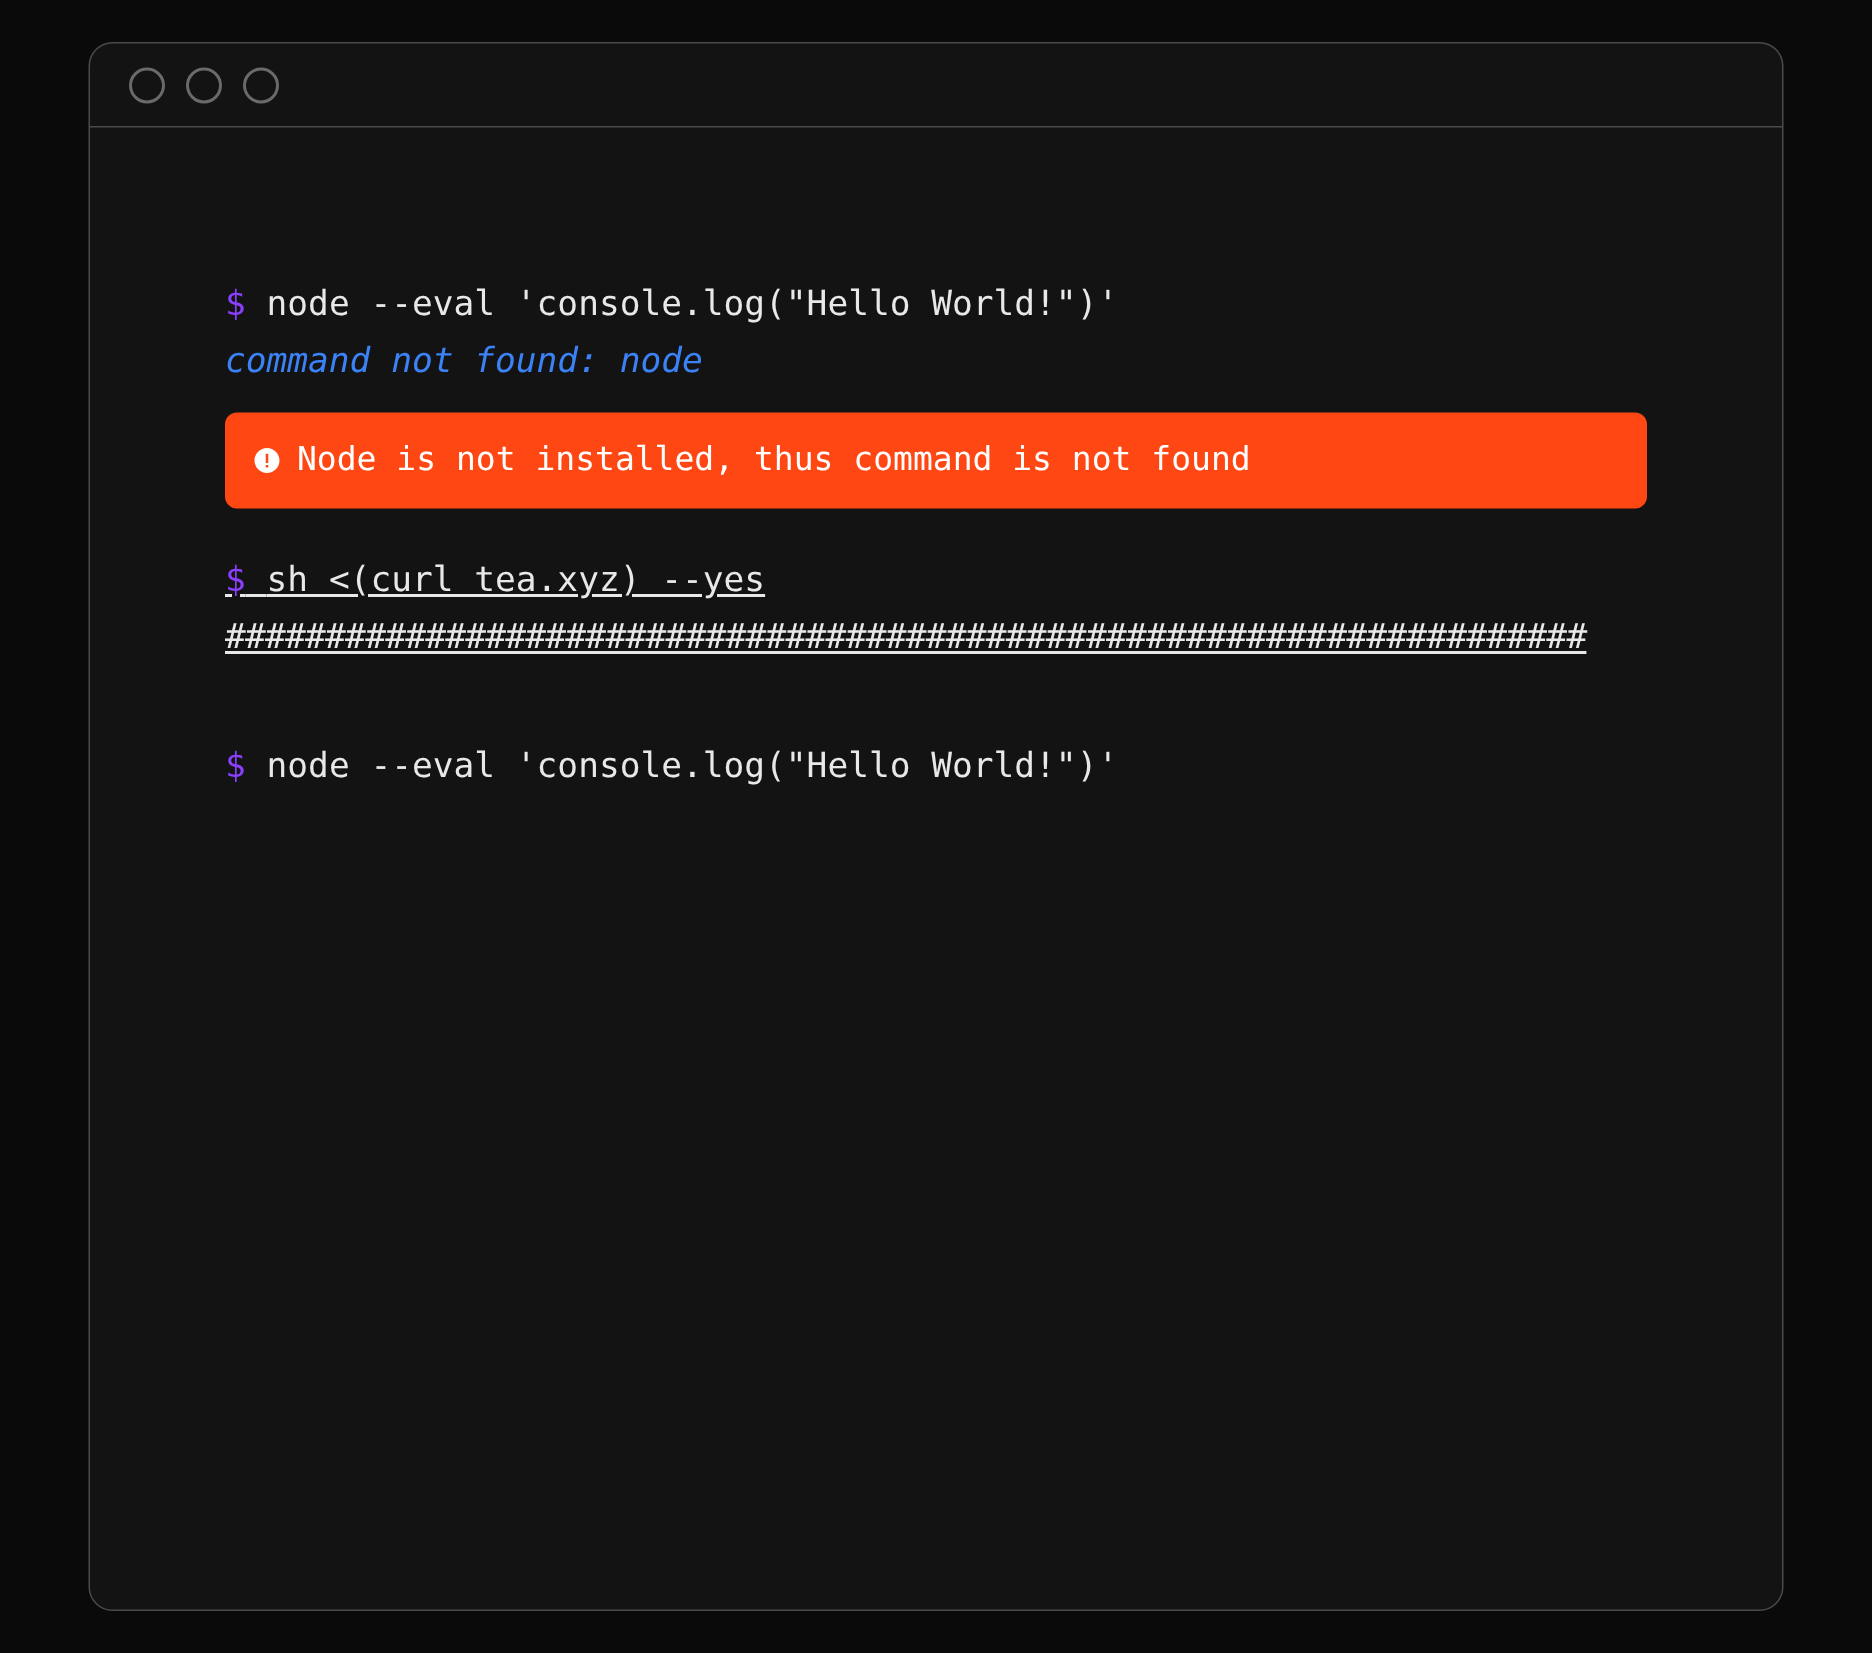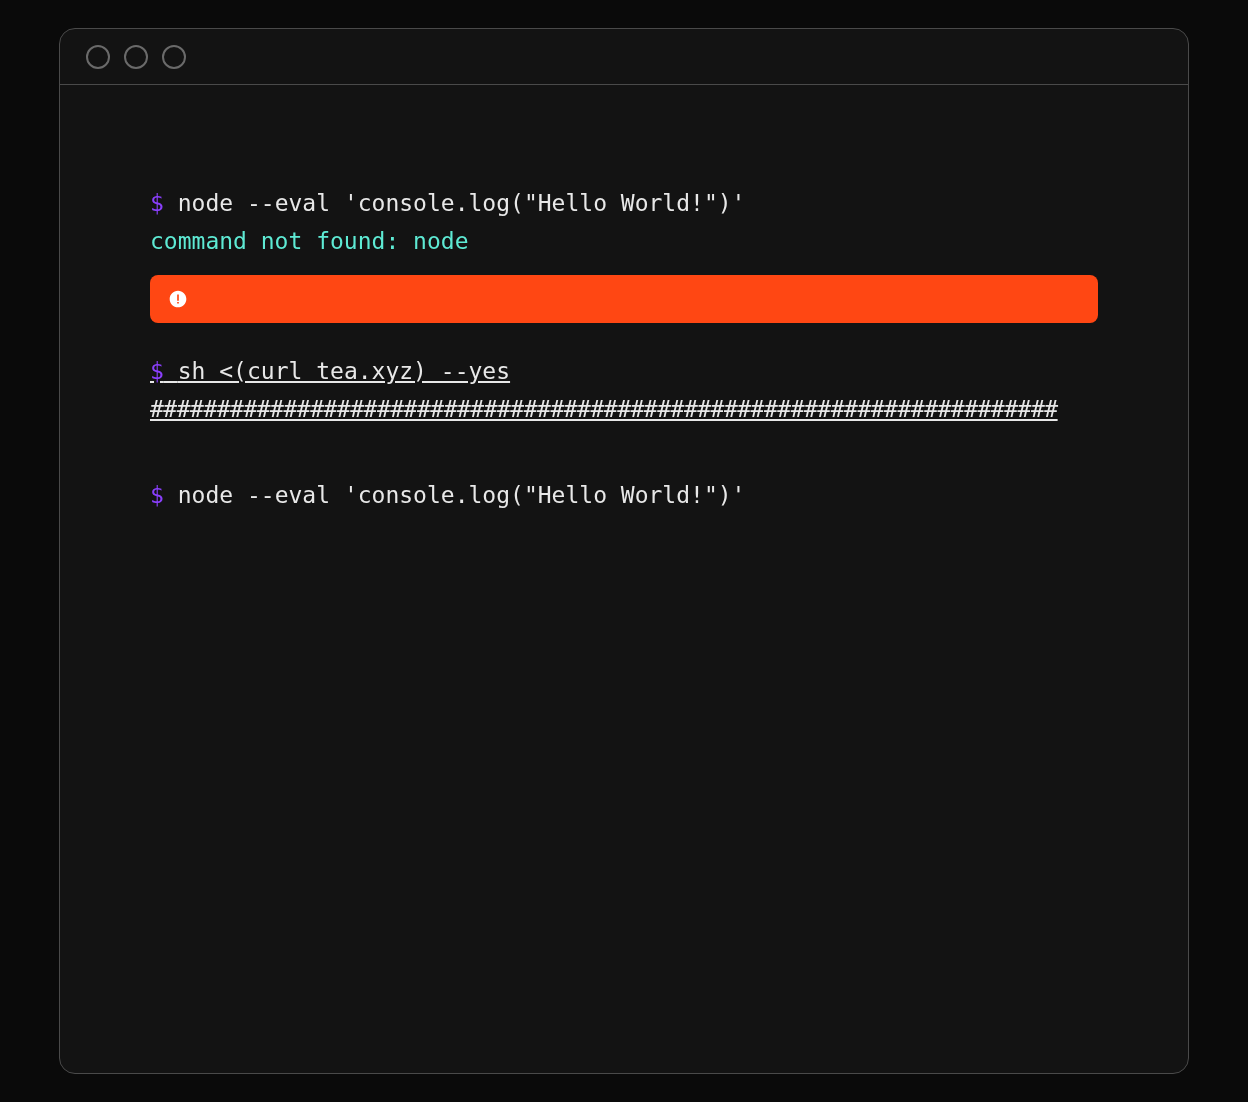--- a/index.html
+++ b/index.html
@@ -53,21 +53,22 @@
       white-space: pre;
     }
     .dollar {
       color: #8a3ffc;
     }
     .cmd {
       color: #e8e8e8;
     }
     .output-line {
       white-space: pre;
-      color: #5eead4;
+      color: #3b82f6;
+      font-style: italic;
     }
     .alert-banner {
       margin-top: 14px;
       margin-bottom: 30px;
       background: #ff4713;
       border-radius: 8px;
       padding: 14px 18px;
       display: flex;
       align-items: center;
       gap: 10px;
@@ -114,20 +115,21 @@
 
     <div class="prompt-line"><span class="dollar">$</span><span> </span><span class="cmd">node --eval 'console.log("Hello World!")'</span></div>
     <div class="output-line">command not found: node</div>
 
     <div class="alert-banner">
       <span class="alert-icon">
         <svg viewBox="0 0 24 24">
             <path d="M12 2C6.48 2 2 6.48 2 12s4.48 10 10 10 10-4.48 10-10S17.52 2 12 2zm1 15.5h-2v-2h2v2zm0-3.5h-2V6.5h2V14z"></path>
           </svg>
       </span>
+      <span>Node is not installed, thus command is not found</span>
     </div>
 
     <div class="block2">
       <div class="prompt-line"><span class="dollar">$</span><span> </span><span class="cmd">sh &lt;(curl tea.xyz) --yes</span></div>
       <div class="progress-line">####################################################################</div>
     </div>
 
     <div class="block3">
       <div class="prompt-line"><span class="dollar">$</span><span> </span><span class="cmd">node --eval 'console.log("Hello World!")'</span></div>
     </div>

